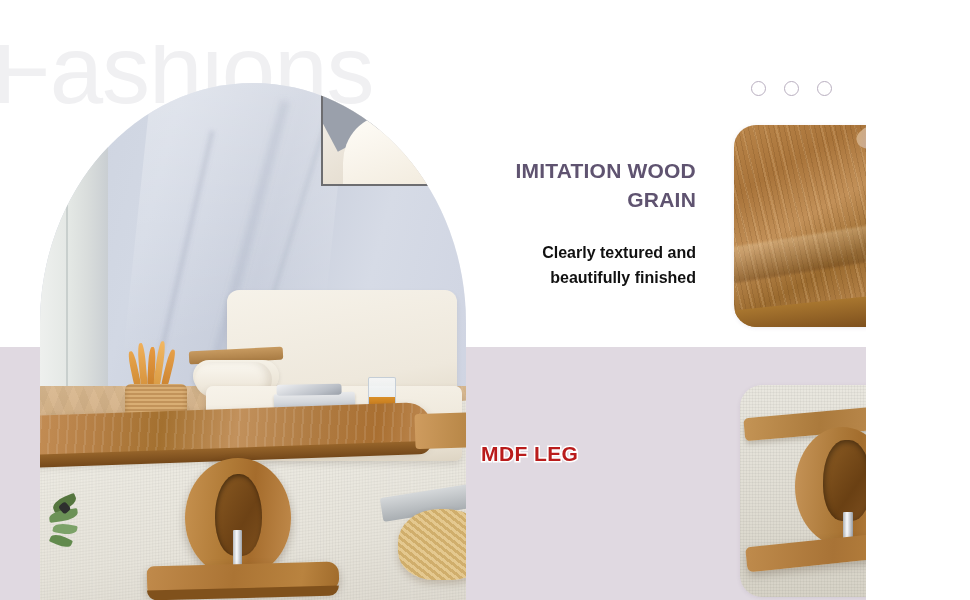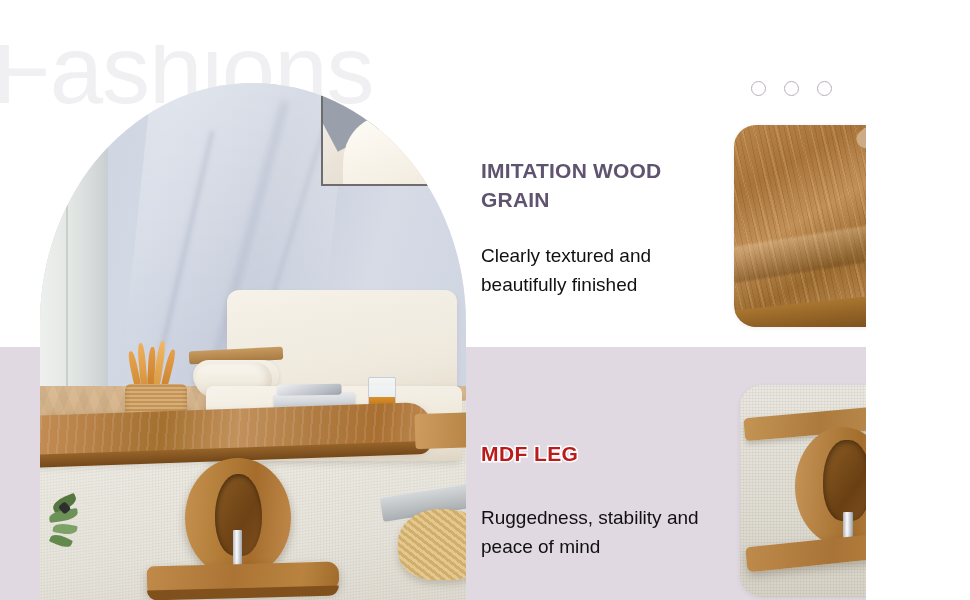--- a/index.html
+++ b/index.html
@@ -283,35 +283,35 @@
   }
 
   
   .panel{position:absolute;z-index:5;}
 
   
   .block-top{left:466px;top:0;width:504px;height:302px;background:#ffffff;}
   .block-bot{left:466px;top:302px;width:504px;height:298px;background:#e0d9e1;}
 
   .feature-text{position:absolute;z-index:6;}
-  .feat1-text{left:481px;top:112px;width:215px;}
+  .feat1-text{left:481px;top:112px;width:215px;text-align:right;}
   .feat2-text{left:481px;top:395px;width:225px;}
 
   .feat-title{
     font-size:21px;font-weight:700;line-height:1.38;
     color:#5f5370;letter-spacing:.2px;margin:0 0 26px 0;
   }
   .feat-title-outline{
     font-size:21px;font-weight:700;line-height:1.38;
     color:#b91c1c;letter-spacing:.4px;margin:0 0 34px 0;
     -webkit-text-stroke:3px #ffffff;
     paint-order:stroke fill;
   }
   .feat-body{
-    font-size:19px;font-weight:400;line-height:1.55;
+    font-size:16px;font-weight:700;line-height:1.55;
     color:#111111;margin:0;
   }
 
   
   .thumb{
     position:absolute;z-index:6;overflow:hidden;
     border-radius:22px;
     box-shadow:0 1px 4px rgba(80,60,90,.10);
   }
   .thumb-wood{left:734px;top:80px;width:203px;height:202px;}
@@ -456,21 +456,20 @@
     </div>
   </div>
 
   <div class="feature-text feat1-text">
     <div class="feat-title">IMITATION WOOD GRAIN</div>
     <div class="feat-body">Clearly textured and beautifully finished</div>
   </div>
 
   <div class="feature-text feat2-text">
     <div class="feat-title-outline">MDF LEG</div>
-    <div class="feat-body">Ruggedness, stability and peace of mind</div>
   </div>
 
   <div class="thumb thumb-wood">
     <div class="wood-art"></div>
     <div class="wood-chip"></div>
   </div>
 
   <div class="thumb thumb-leg">
     <div class="leg-art"></div>
     <div class="lt-top"></div>

